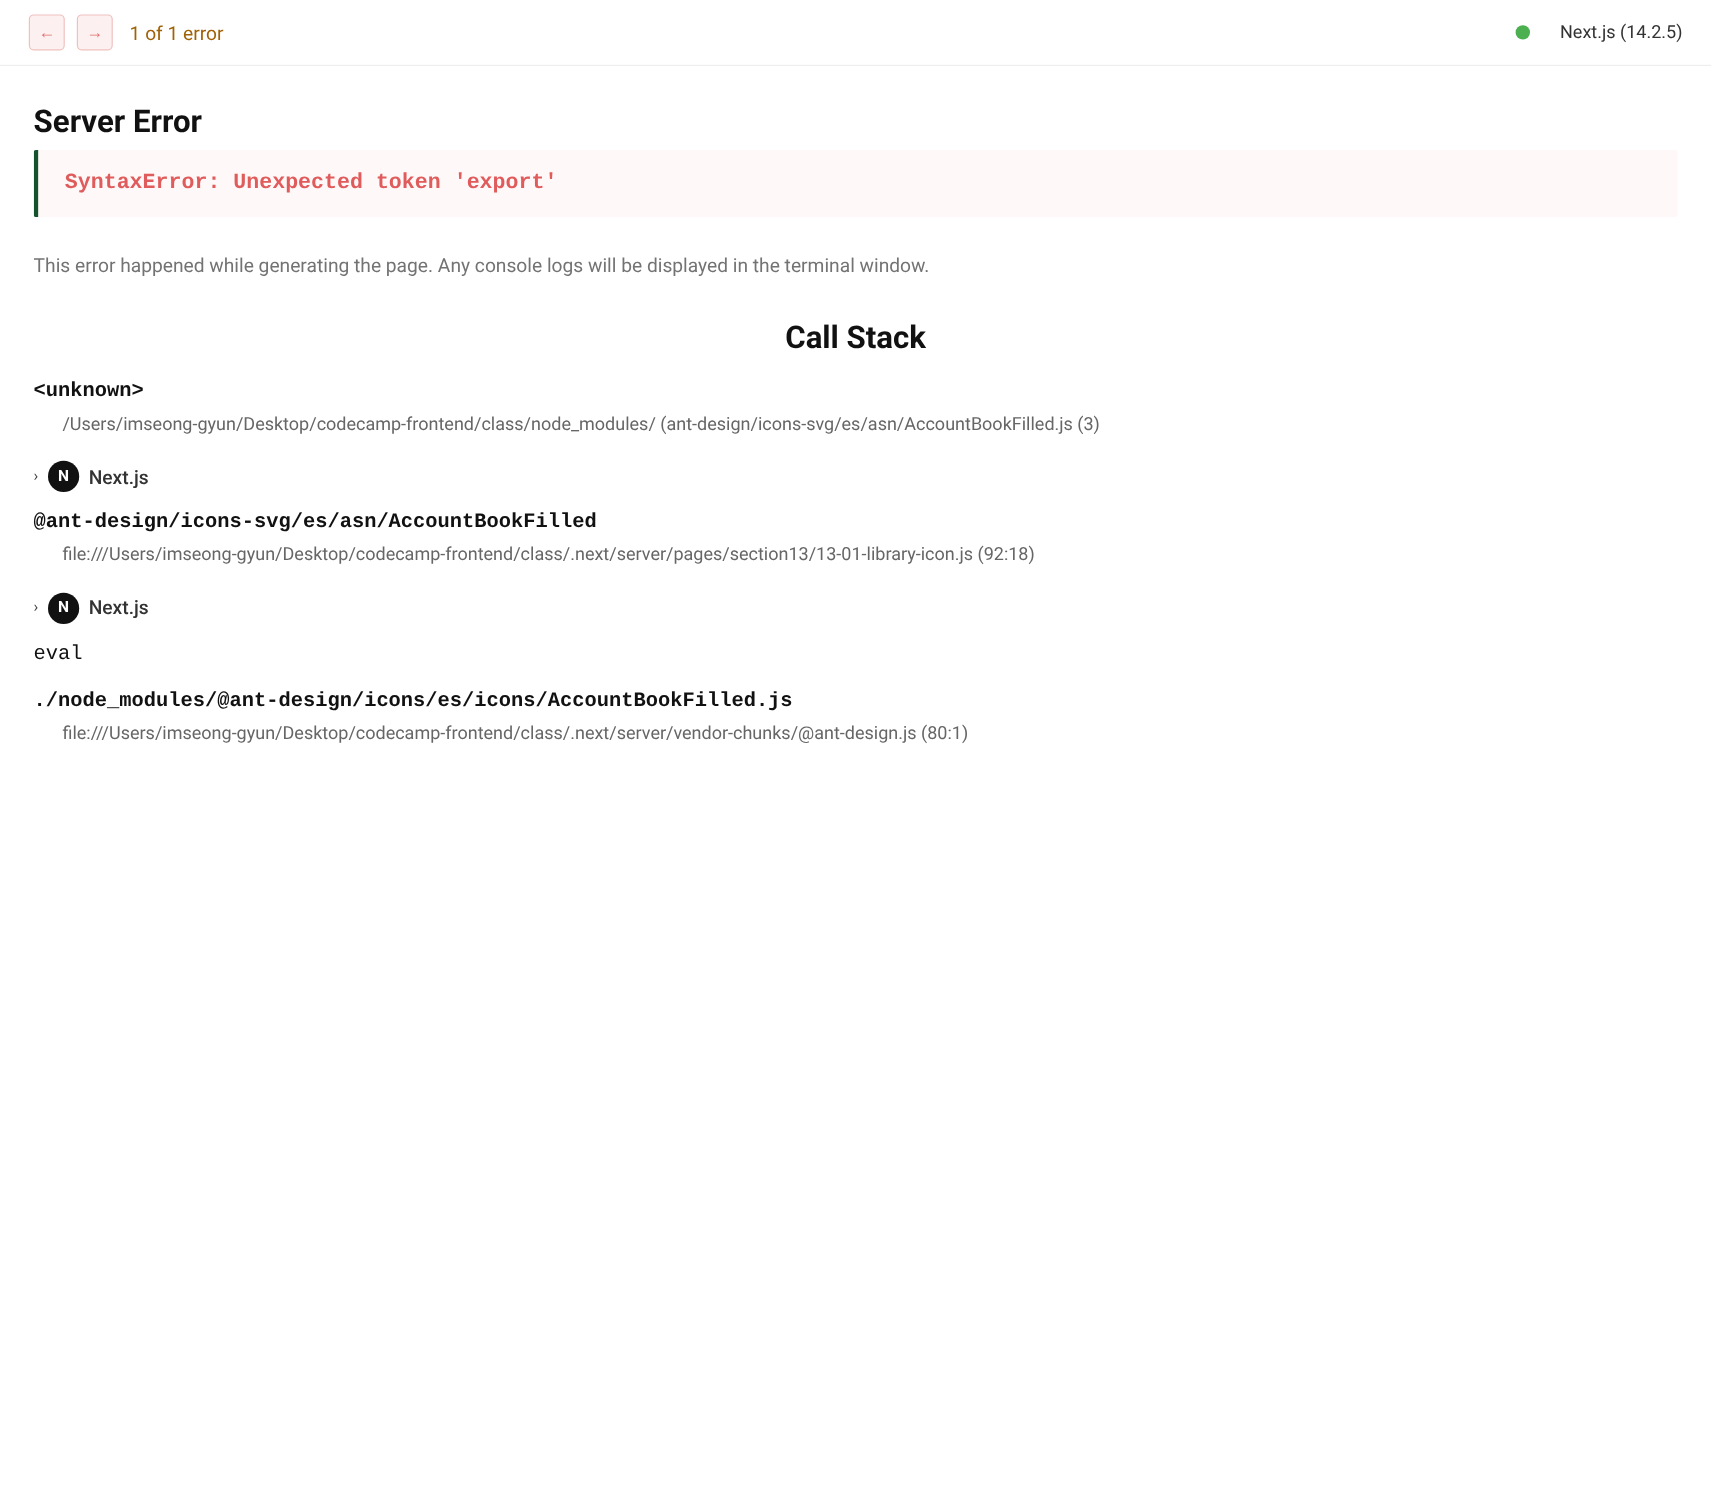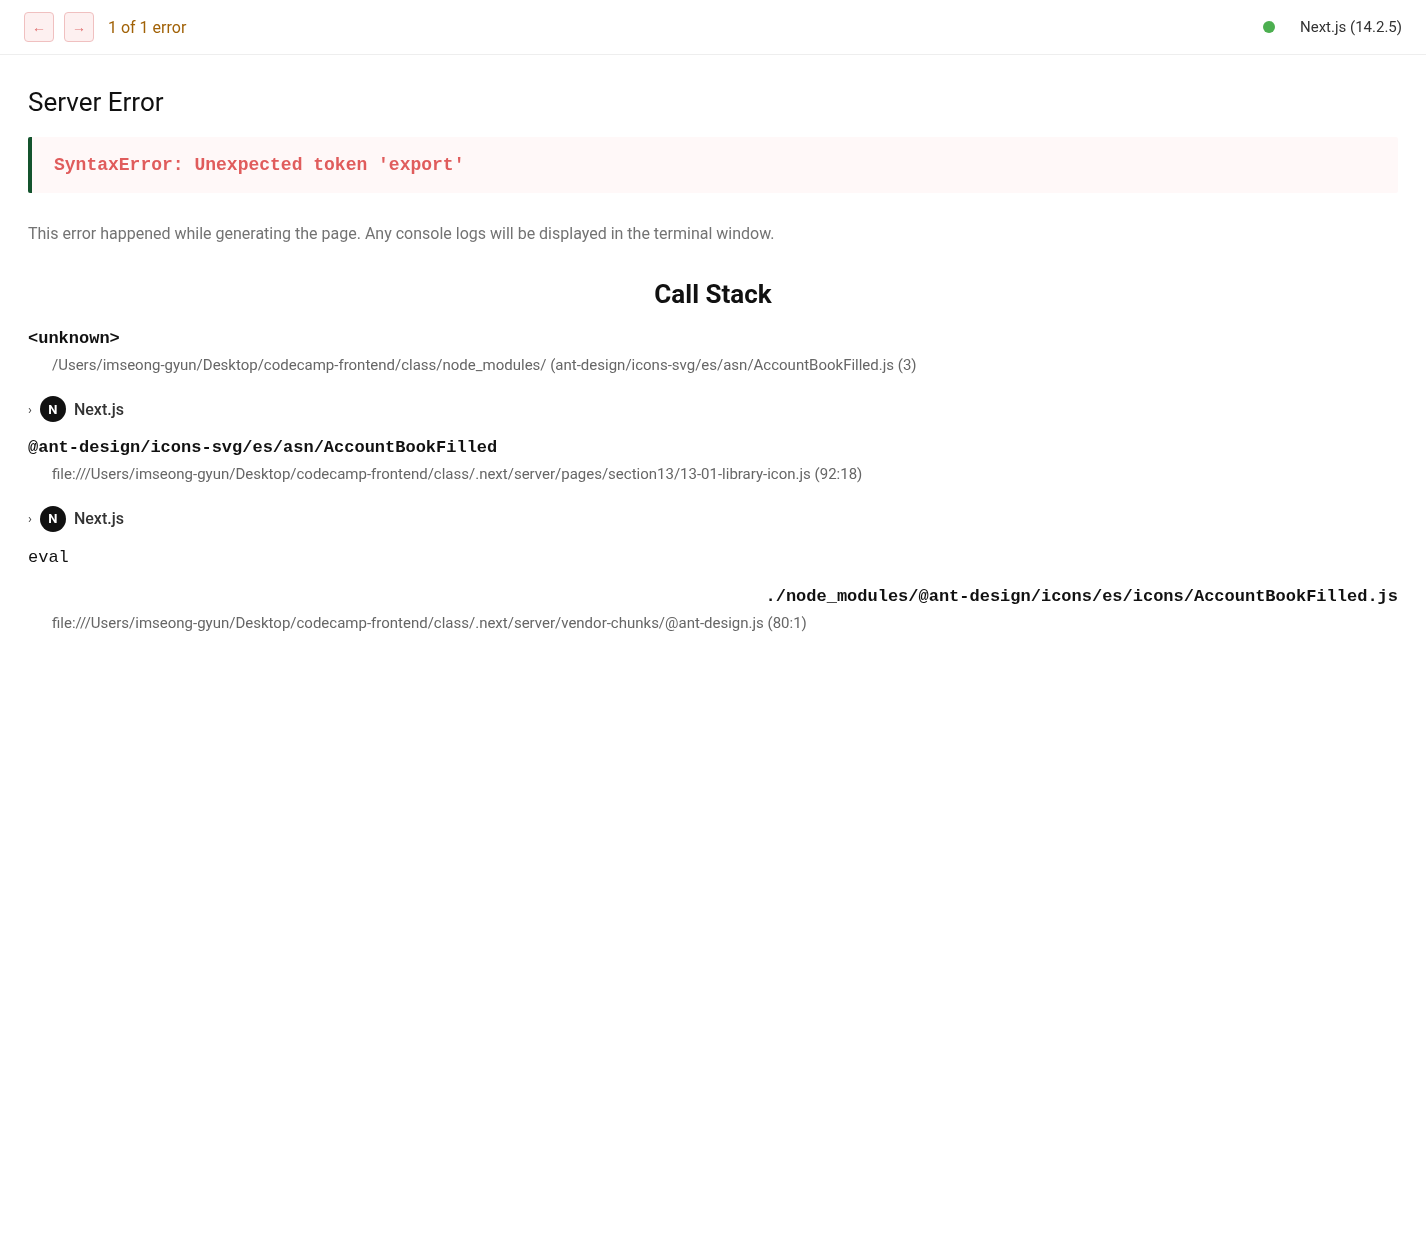--- a/index.html
+++ b/index.html
@@ -63,23 +63,23 @@
       display: inline-block;
     }
 
     
     .main-content {
       padding: 32px 28px;
     }
 
     .server-error-title {
       font-size: 26px;
-      font-weight: 400;
-      color: #111;
-      margin-bottom: 20px;
+      font-weight: 700;
+      color: #111;
+      margin-bottom: 8px;
     }
 
     
     .error-block {
       background: #fff8f8;
       border-left: 4px solid #14532d;
       padding: 18px 22px;
       margin-bottom: 28px;
       border-radius: 2px;
     }
@@ -206,17 +206,17 @@
     <span class="chevron-icon">›</span>
     <span class="nextjs-badge">N</span>
     <span class="nextjs-label">Next.js</span>
   </div>
 
   <div class="stack-frame">
     <div class="stack-frame-name" style="font-family: 'Courier New', Courier, monospace; font-weight: 400; font-size: 17px;">eval</div>
   </div>
 
   <div class="stack-frame">
-    <div class="stack-frame-name" style="font-family: 'Courier New', Courier, monospace; font-size: 17px; text-align: right;">./node_modules/@ant-design/icons/es/icons/AccountBookFilled.js</div>
+    <div class="stack-frame-name" style="font-family: 'Courier New', Courier, monospace; font-size: 17px;">./node_modules/@ant-design/icons/es/icons/AccountBookFilled.js</div>
     <div class="stack-frame-file">file:///Users/imseong-gyun/Desktop/codecamp-frontend/class/.next/server/vendor-chunks/@ant-design.js (80:1)</div>
   </div>
 
 </div>
 
 </body></html>

